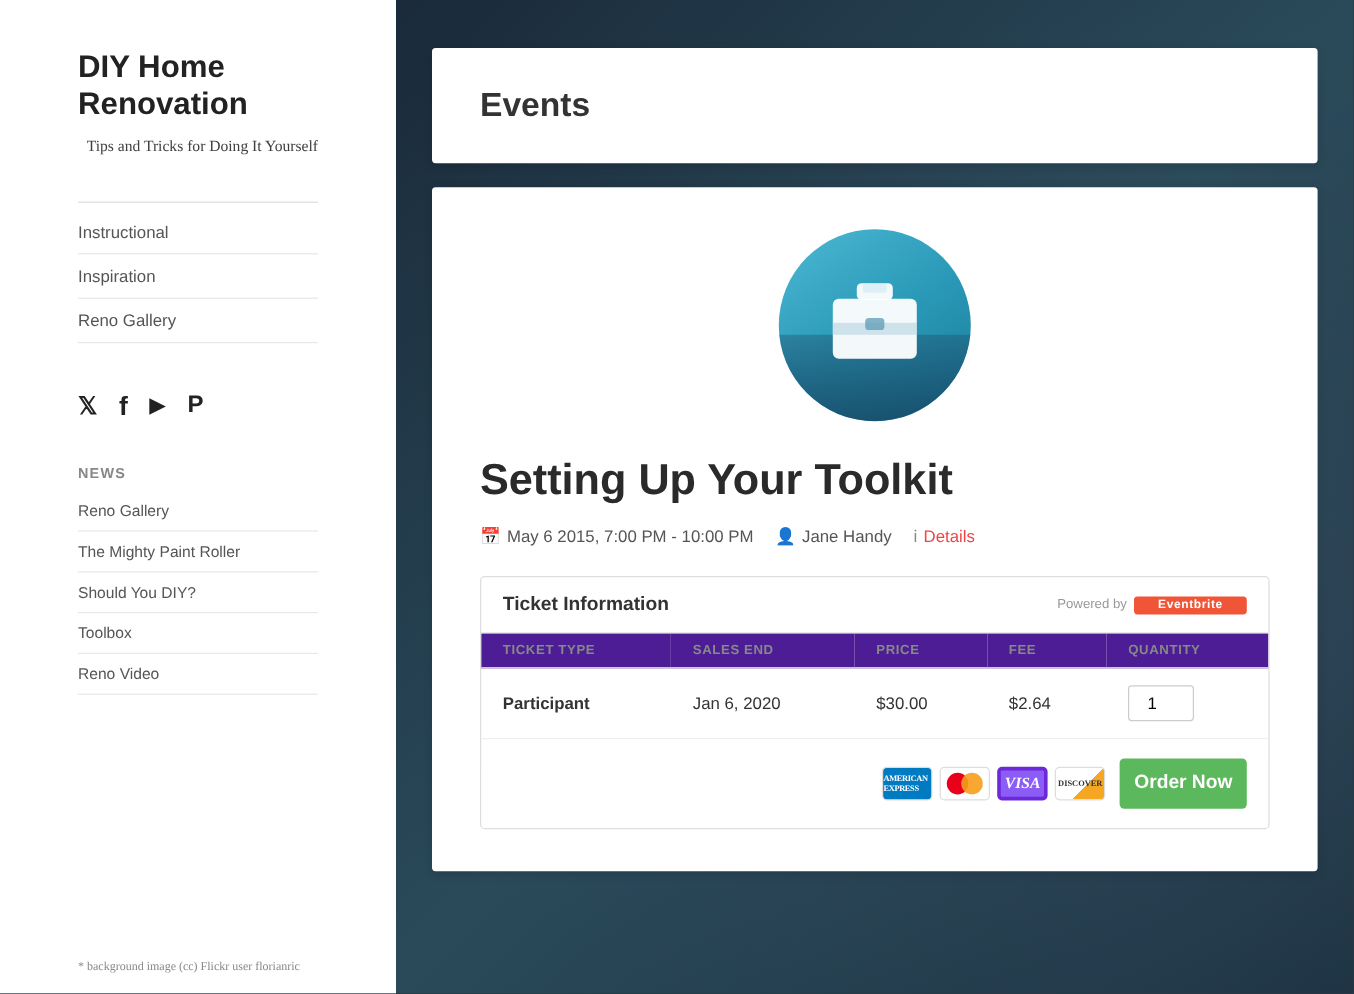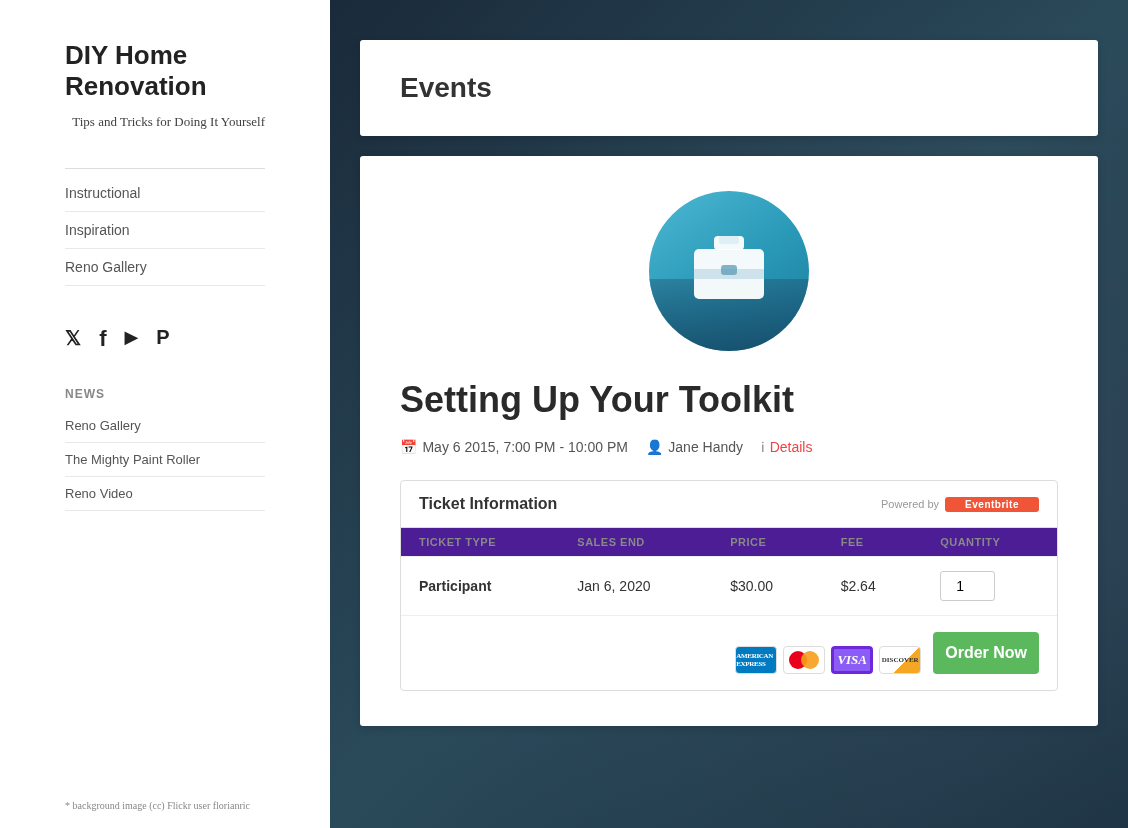--- a/index.html
+++ b/index.html
@@ -300,21 +300,21 @@
     }
 
     .ticket-table td.ticket-type {
       font-weight: 700;
     }
 
     .ticket-footer {
       padding: 16px 18px;
       display: flex;
       justify-content: flex-end;
-      align-items: flex-end;
+      align-items: center;
       gap: 12px;
     }
 
     .payment-icons {
       display: flex;
       gap: 6px;
       align-items: center;
     }
 
     .card-icon {
@@ -414,20 +414,22 @@
     <a class="social-icon" style="font-family:Arial,sans-serif;font-size:22px;font-weight:700;">f</a>
     <a class="social-icon" style="font-size:18px;">▶</a>
     <a class="social-icon" style="font-family:Arial,sans-serif;font-size:20px;font-weight:700;">P</a>
   </div>
 
   <div class="news-section-label">NEWS</div>
 
   <div>
     <a class="news-item">Reno Gallery</a>
     <a class="news-item">The Mighty Paint Roller</a>
+    <a class="news-item">Should You DIY?</a>
+    <a class="news-item">Toolbox</a>
     <a class="news-item">Reno Video</a>
   </div>
 
   <div class="footer-note">* background image (cc) Flickr user florianric</div>
 </div>
 
 <div id="main">
   <div class="hero-bg"></div>
 
   <div class="content-wrapper">

